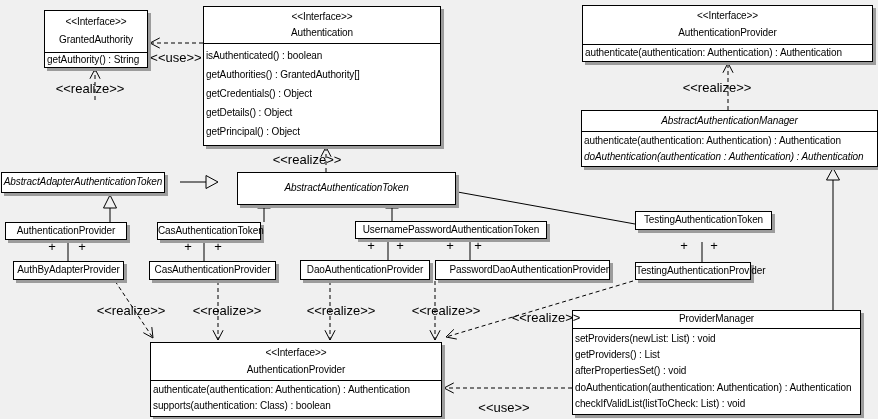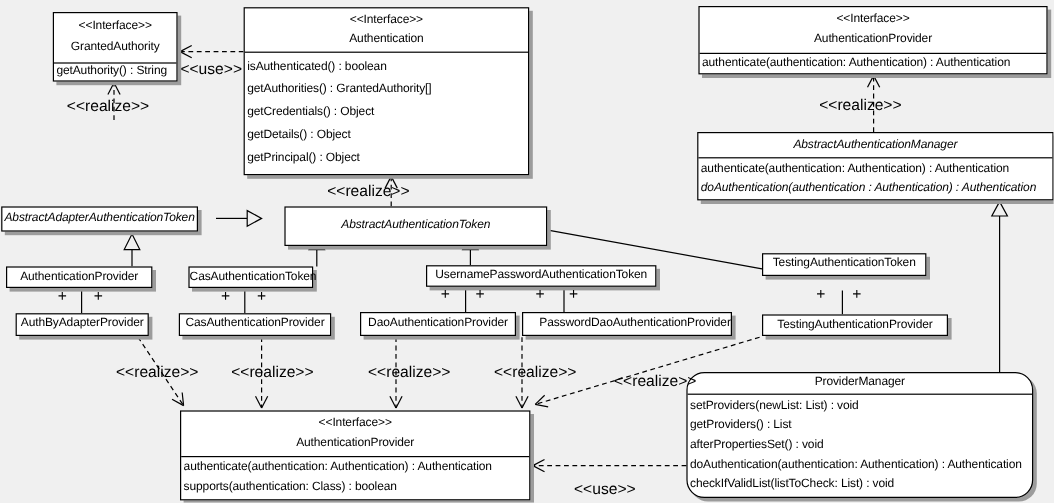--- a/index.html
+++ b/index.html
@@ -208,36 +208,36 @@
     <div class="cls simple" style="left: 300px; top: 260px; width: 130px; height: 20px;">
       <div class="hdr">
         <div class="cname">DaoAuthenticationProvider</div>
       </div>
     </div>
     <div class="cls simple" style="left: 435px; top: 260px; width: 175px; height: 20px; align-items: flex-end;">
       <div class="hdr">
         <div class="cname">PasswordDaoAuthenticationProvider</div>
       </div>
     </div>
-    <div class="cls simple" style="left: 635px; top: 262px; width: 155px; height: 18px;">
+    <div class="cls simple" style="left: 635px; top: 262px; width: 116px; height: 18px;">
       <div class="hdr">
         <div class="cname">TestingAuthenticationProvider</div>
       </div>
     </div>
     <div class="cls" style="left: 150px; top: 342px; width: 292px; height: 75px;">
       <div class="hdr" style="height: 37px;">
         <div class="stereo">&lt;&lt;Interface&gt;&gt;</div>
         <div class="cname">AuthenticationProvider</div>
       </div>
       <div class="methods">
         <div class="m">authenticate(authentication: Authentication) : Authentication</div>
         <div class="m">supports(authentication: Class) : boolean</div>
       </div>
     </div>
-    <div class="cls" style="left: 572px; top: 310px; width: 289px; height: 105px; border-radius: 15px;">
+    <div class="cls" style="left: 572px; top: 310px; width: 289px; height: 105px;">
       <div class="hdr" style="height: 17px;">
         <div class="cname">ProviderManager</div>
       </div>
       <div class="methods">
         <div class="m">setProviders(newList: List) : void</div>
         <div class="m">getProviders() : List</div>
         <div class="m">afterPropertiesSet() : void</div>
         <div class="m">doAuthentication(authentication: Authentication) : Authentication</div>
         <div class="m">checkIfValidList(listToCheck: List) : void</div>
       </div>

